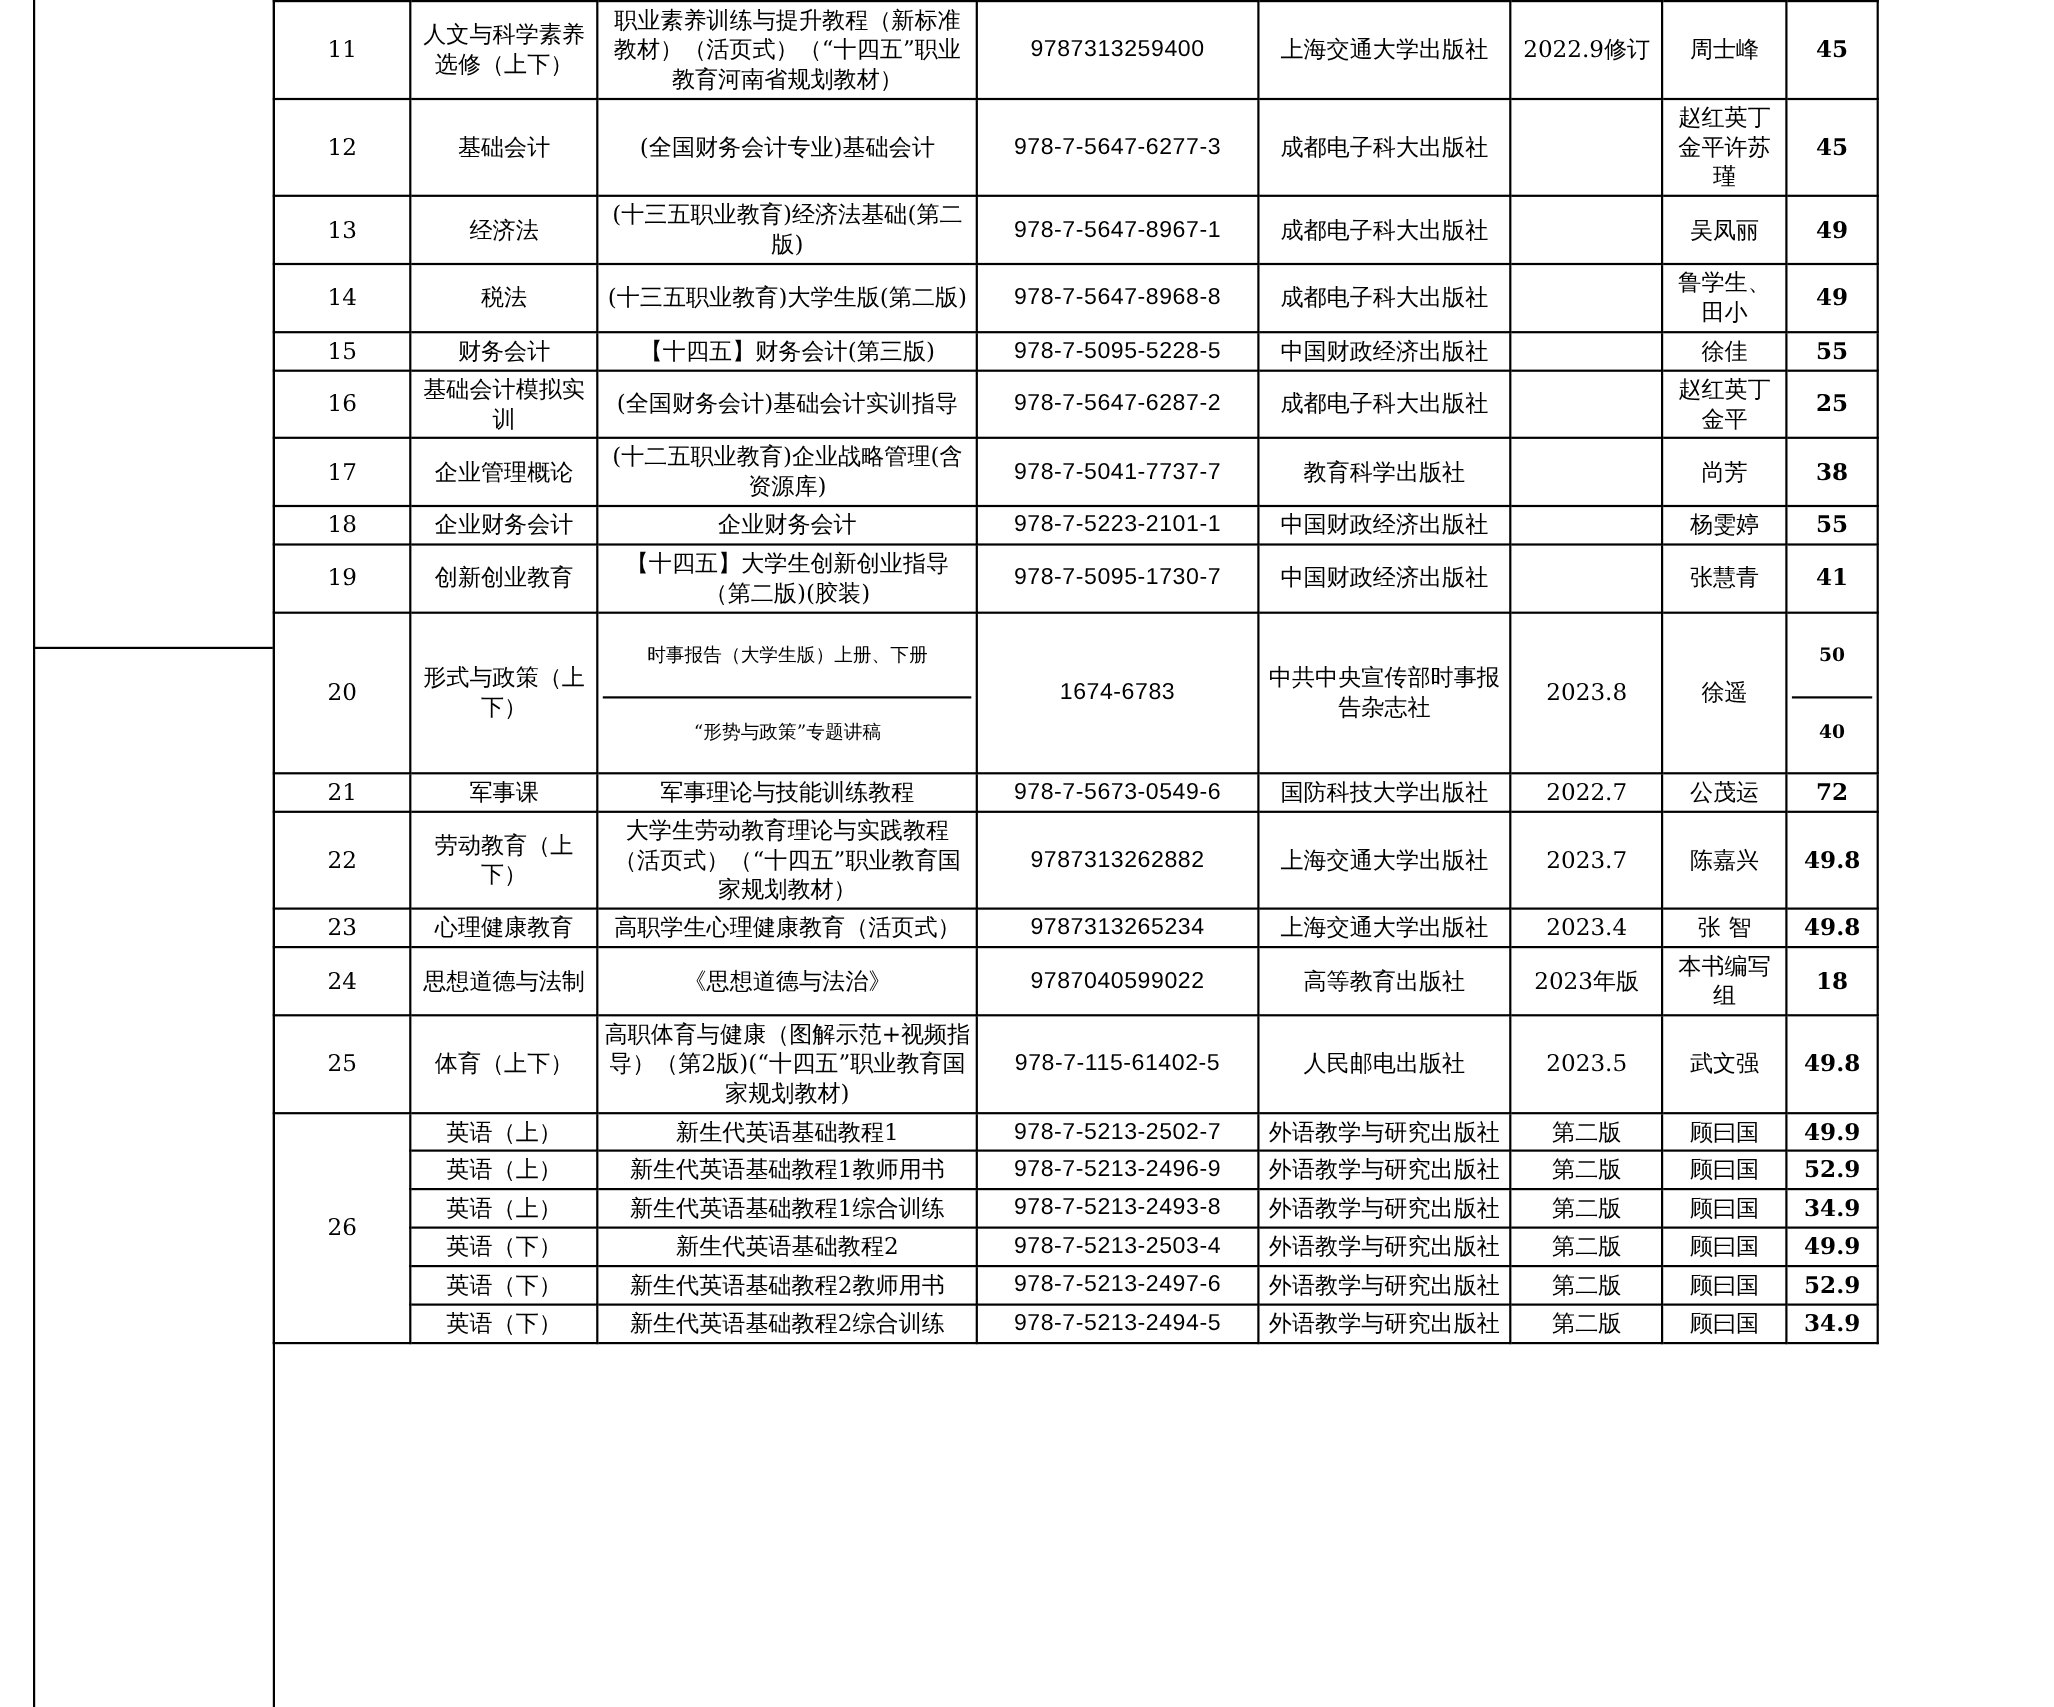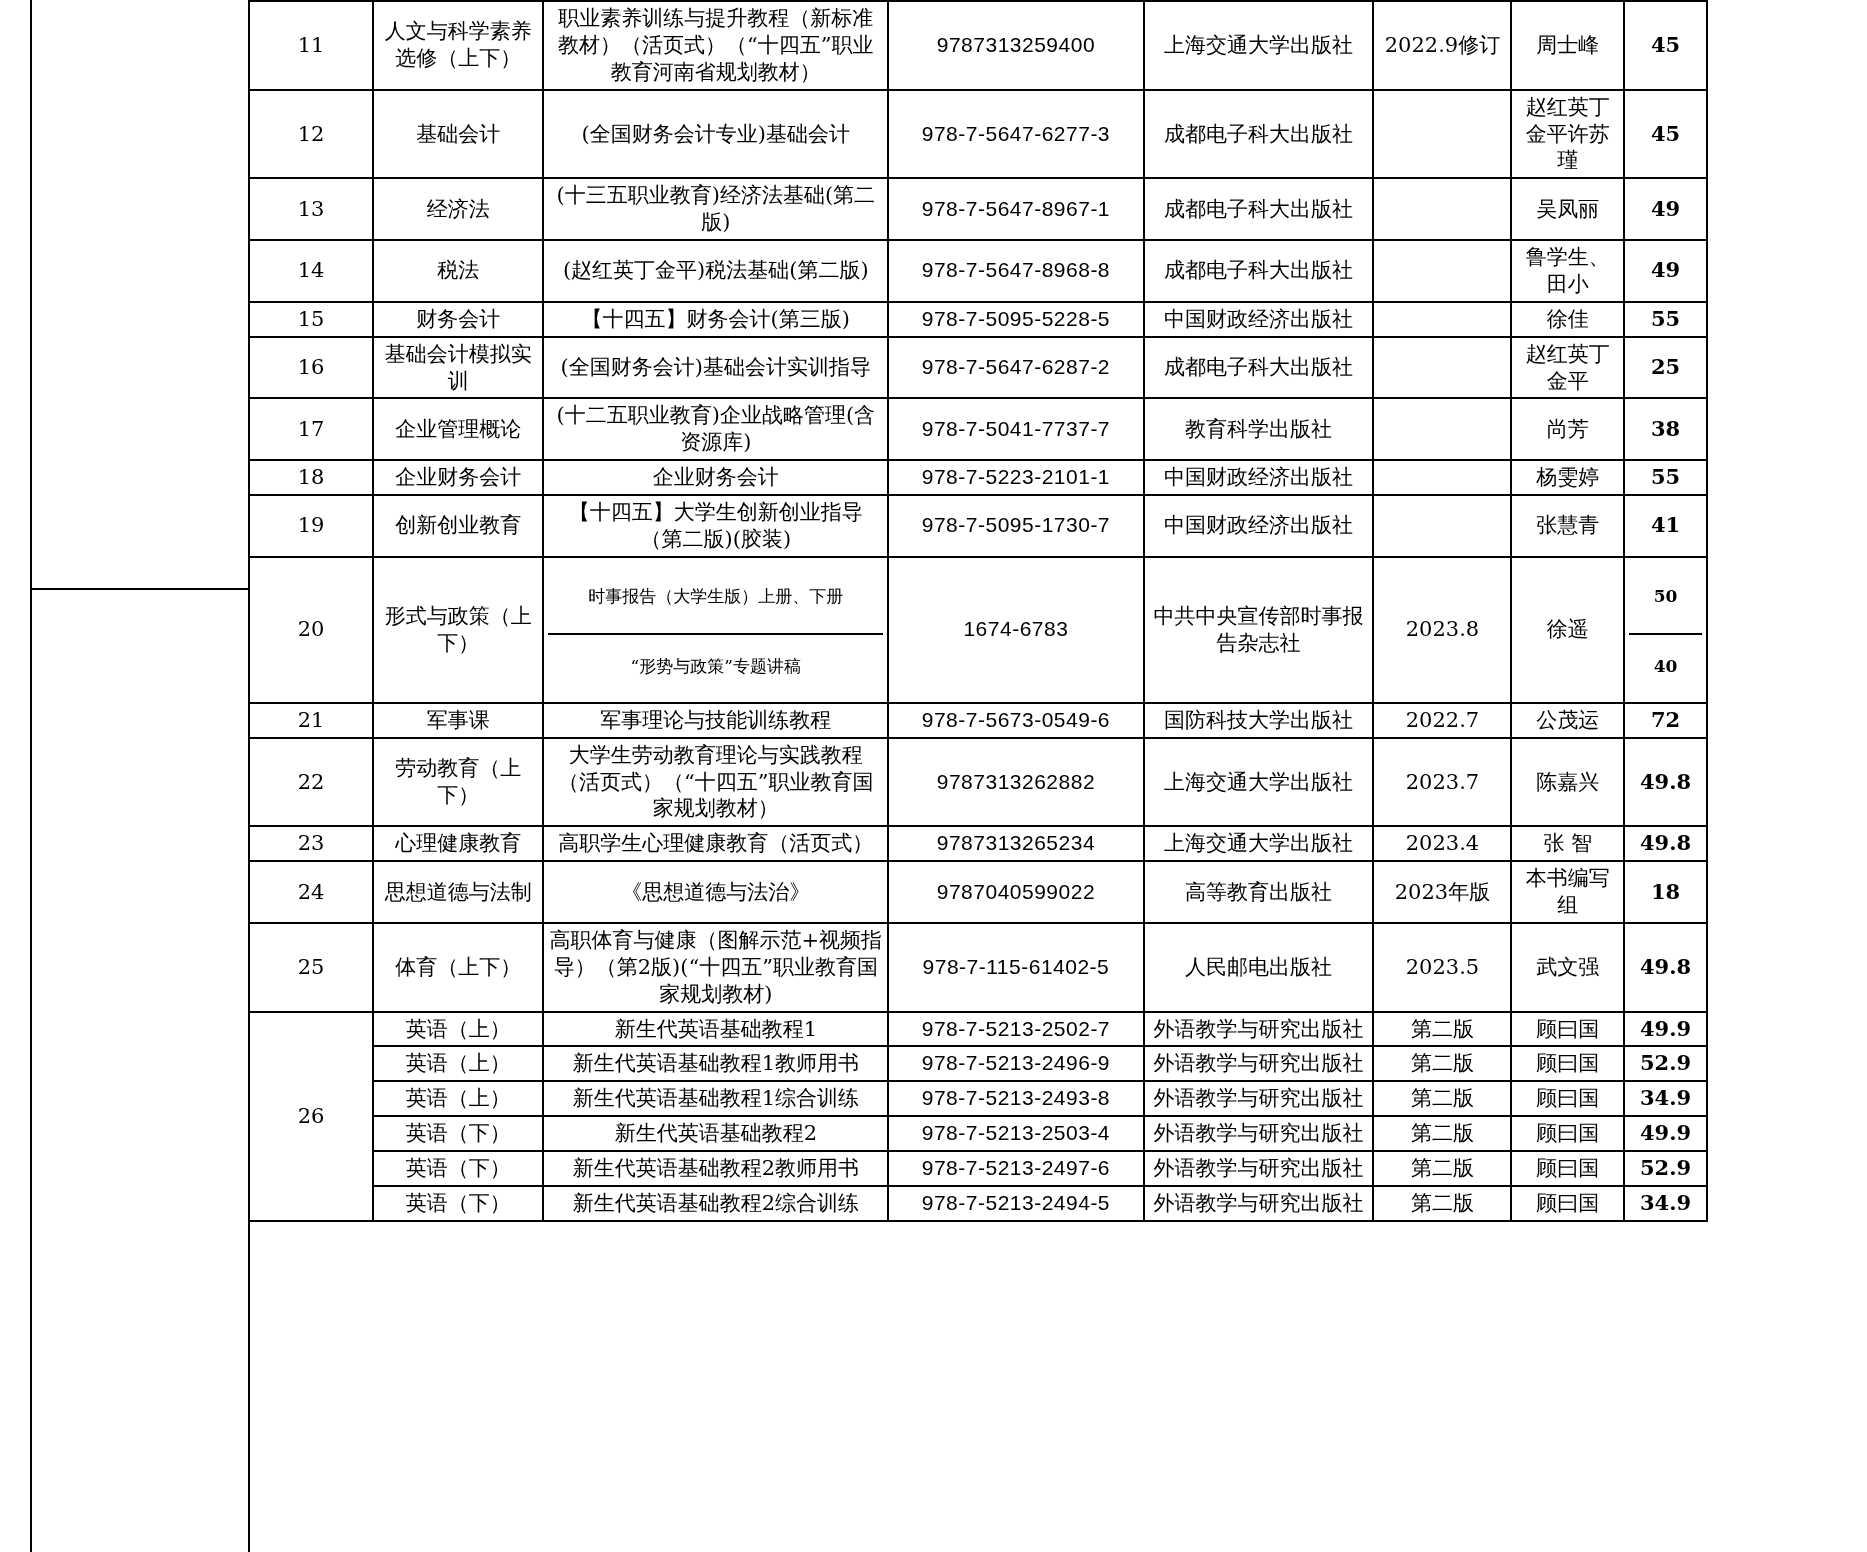--- a/index.html
+++ b/index.html
@@ -133,21 +133,21 @@
         <td class="isbn">978-7-5647-8967-1</td>
         <td class="press">成都电子科大出版社</td>
         <td class="edition"></td>
         <td class="author">吴凤丽</td>
         <td class="price">49</td>
       </tr>
 
       <tr>
         <td class="num">14</td>
         <td class="course">税法</td>
-        <td class="title">(赵红英丁金平)税法基础(第二版)</td>
+        <td class="title">(十三五职业教育)大学生版(第二版)</td>
         <td class="isbn">978-7-5647-8968-8</td>
         <td class="press">成都电子科大出版社</td>
         <td class="edition"></td>
         <td class="author">鲁学生、田小</td>
         <td class="price">49</td>
       </tr>
 
       <tr>
         <td class="num">15</td>
         <td class="course">财务会计</td>

